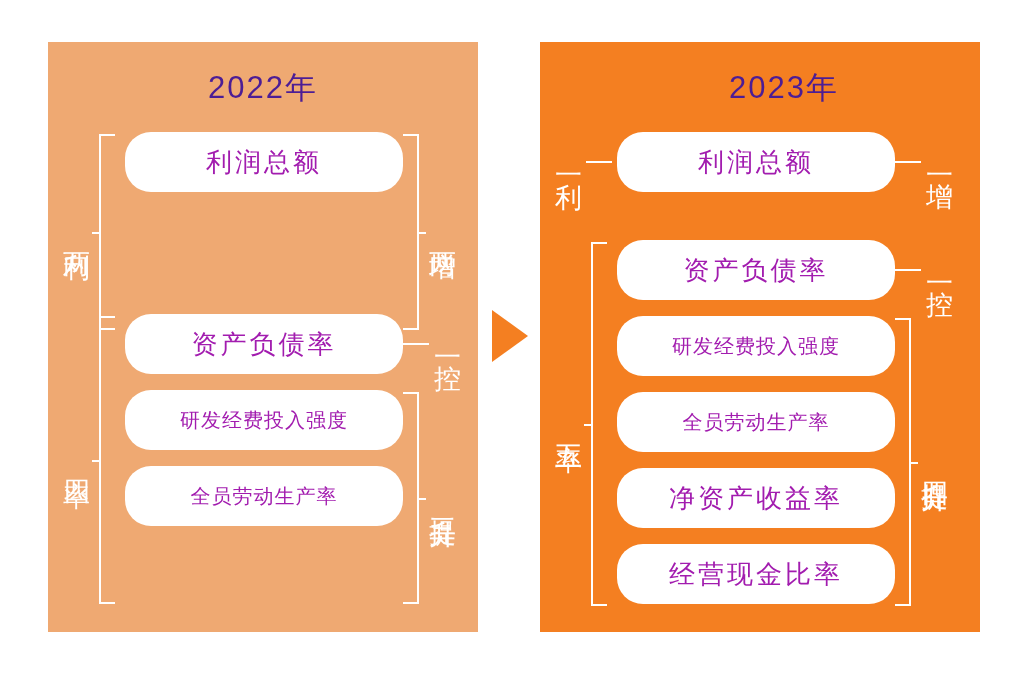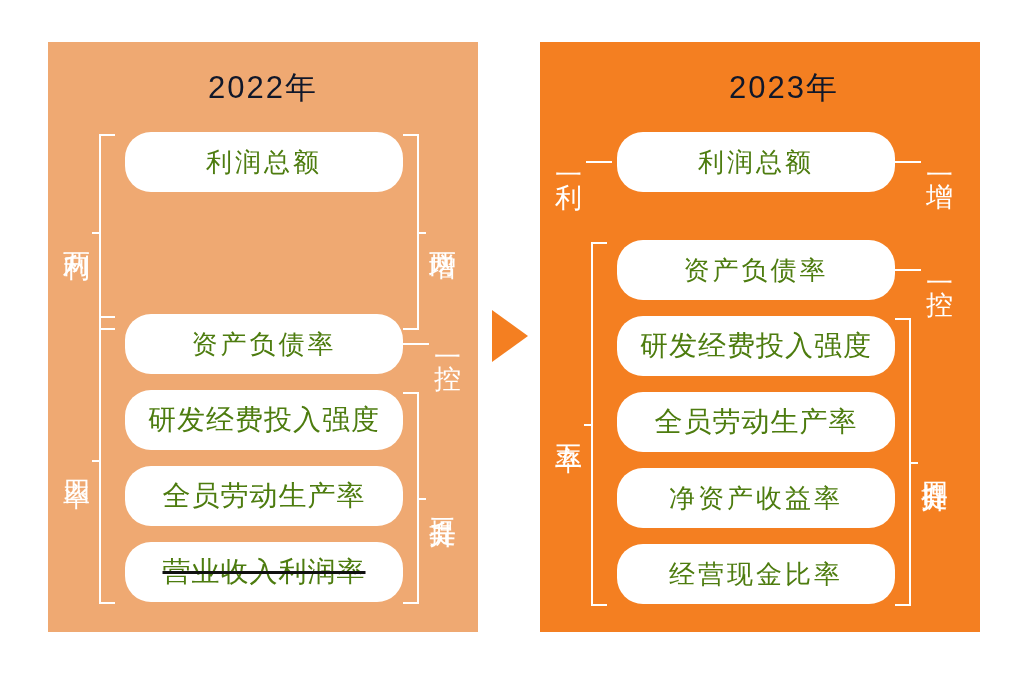--- a/index.html
+++ b/index.html
@@ -39,38 +39,38 @@
     width: 440px;
     height: 590px;
     background: #f47f21;
   }
 
   .panel-title {
     position: absolute;
     left: 0;
     width: 100%;
     text-align: center;
-    color: #0f172a;
+    color: #4c1d95;
     font-size: 31px;
     letter-spacing: 2px;
     font-weight: 400;
     line-height: 1;
   }
   #panel-2022 .panel-title { top: 30px; }
   #panel-2023 .panel-title { top: 30px; padding-left: 24px; }
 
   
   .pill {
     position: absolute;
     background: #ffffff;
     border-radius: 26px;
     display: flex;
     align-items: center;
     justify-content: center;
-    color: #4d7c0f;
+    color: #a21caf;
     font-size: 26px;
     letter-spacing: 3px;
     box-sizing: border-box;
   }
   .pill.struck .pill-text {
     text-decoration: line-through;
     text-decoration-thickness: 2.5px;
     text-decoration-color: #111111;
   }
   .pill .pill-text {
@@ -89,21 +89,21 @@
 
   
   #panel-2023 .pill { left: 77px; width: 278px; height: 60px; }
   #p23-b0 { top: 90px; }    
   #p23-b1 { top: 198px; }   
   #p23-b2 { top: 274px; }   
   #p23-b3 { top: 350px; }   
   #p23-b4 { top: 426px; }   
   #p23-b5 { top: 502px; }   
 
-  .pill.small-text { font-size: 28px; letter-spacing: 1px; }
+  .pill.small-text { font-size: 20px; letter-spacing: 1px; }
 
   
   .grp {
     position: absolute;
     display: flex;
     align-items: center;
     color: #ffffff;
   }
   .grp-label {
     font-size: 27px;
@@ -180,23 +180,20 @@
     </div>
     <div class="pill" id="p22-b2">
       <span class="pill-text">资产负债率</span>
     </div>
     <div class="pill small-text" id="p22-b3">
       <span class="pill-text">研发经费投入强度</span>
     </div>
     <div class="pill small-text" id="p22-b4">
       <span class="pill-text">全员劳动生产率</span>
     </div>
-    <div class="pill struck small-text" id="p22-b5">
-      <span class="pill-text">营业收入利润率</span>
-    </div>
 
     <div class="grp at-left" style="left:14px; top:92px; height:196px;">
       <div class="grp-label">两利</div>
       <div class="bracket right"></div>
     </div>
 
     <div class="grp at-left" style="left:14px; top:274px; height:288px;">
       <div class="grp-label">四率</div>
       <div class="bracket right"></div>
     </div>

